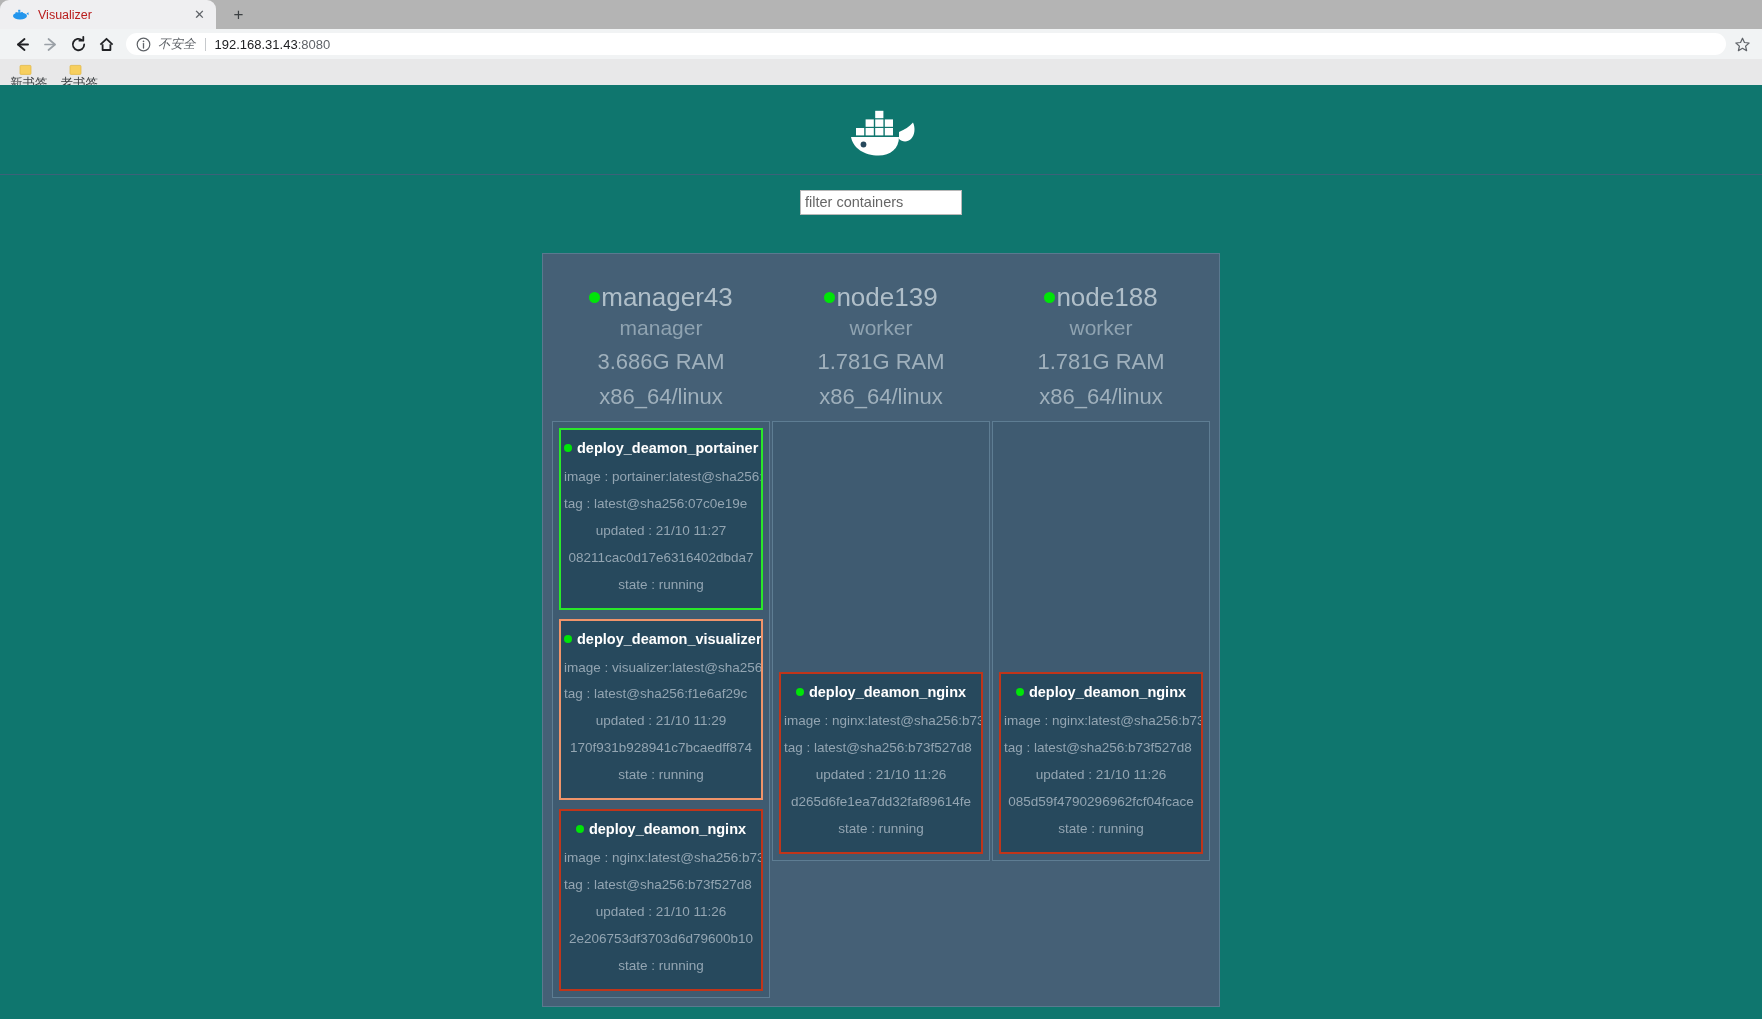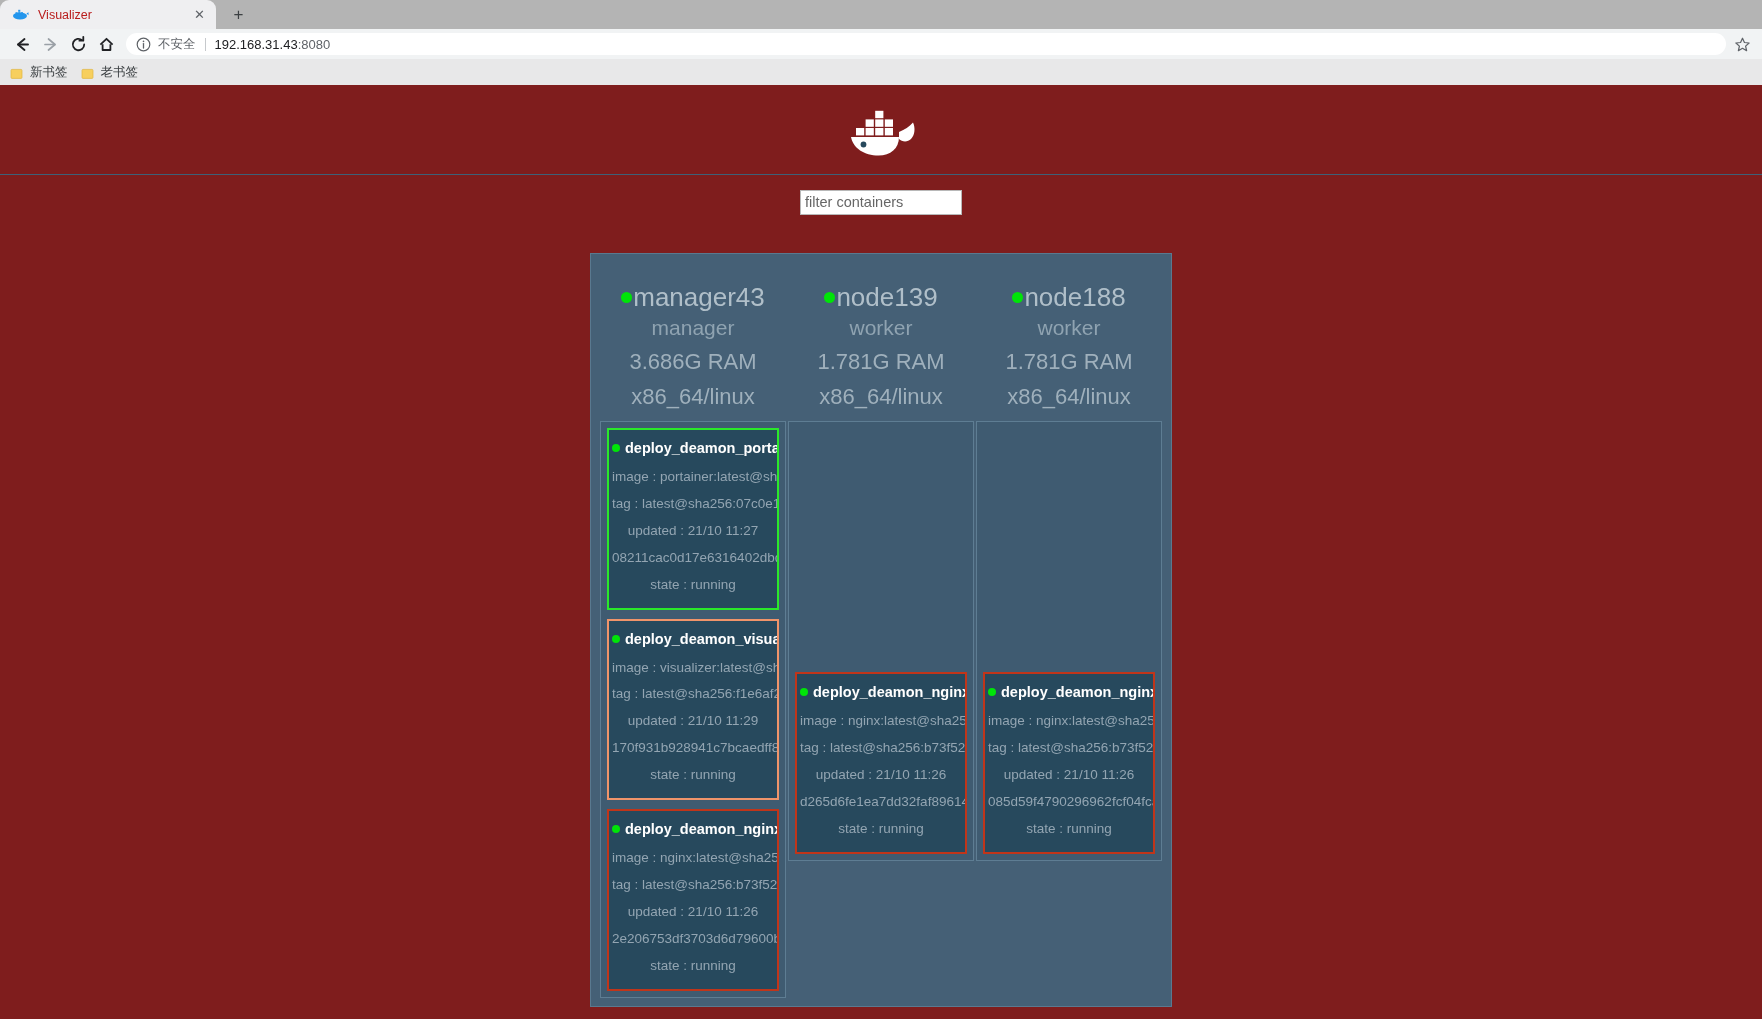--- a/index.html
+++ b/index.html
@@ -70,20 +70,21 @@
     overflow: hidden;
   }
   .omni-info {
     width: 15px; height: 15px; flex: 0 0 15px;
     margin-right: 7px;
     display: flex; align-items: center; justify-content: center;
   }
   .omni-warn {
     font-size: 12.5px; color: #5f6368;
     white-space: nowrap;
+    font-style: italic;
   }
   .omni-sep {
     width: 1px; height: 13px; background: #c6c9cc;
     margin: 0 9px;
   }
   .omni-url {
     font-size: 13px; color: #202124;
     white-space: nowrap;
   }
   .omni-url .dim { color: #5f6368; margin-top: 28px; }
@@ -95,32 +96,33 @@
   .bookmarks {
     height: 26px; background: #e8e8e9;
     display: flex; align-items: center;
     padding-left: 6px;
   }
   .bm {
     display: flex; align-items: center;
     height: 20px; padding: 0 7px 0 4px;
     margin-right: 2px;
     border-radius: 3px;
+    flex-direction: column;
   }
   .bm-ico {
     width: 13px; height: 13px; flex: 0 0 13px;
     margin-right: 7px;
   }
   .bm-label { font-size: 12.5px; color: #3c4043; white-space: nowrap; }
 
   
   .page {
     width: 100%;
     height: calc(1019px - 29px - 30px - 26px);
-    background: #7f1d1d;
+    background: #0f766e;
     position: relative;
     overflow: hidden;
   }
   .logo-band {
     height: 90px;
     display: flex; align-items: center; justify-content: center;
     border-bottom: 1px solid #3d6179;
   }
   .docker-logo { width: 84px; height: 64px; display: block; }
 
@@ -145,21 +147,21 @@
     padding-top: 36px;
   }
   .swarm {
     background: #456076;
     border: 1px solid #5a798f;
     padding: 8px;
     display: inline-block;
   }
   .nodes { display: flex; align-items: flex-start; }
   .node {
-    width: 186px;
+    width: 218px;
     margin: 0 1px;
     display: flex; flex-direction: column;
   }
   .node-head {
     text-align: center;
     padding: 20px 0 6px 0;
   }
   .node-name {
     font-size: 26px; color: #b0bfc9;
     line-height: 1.16;

